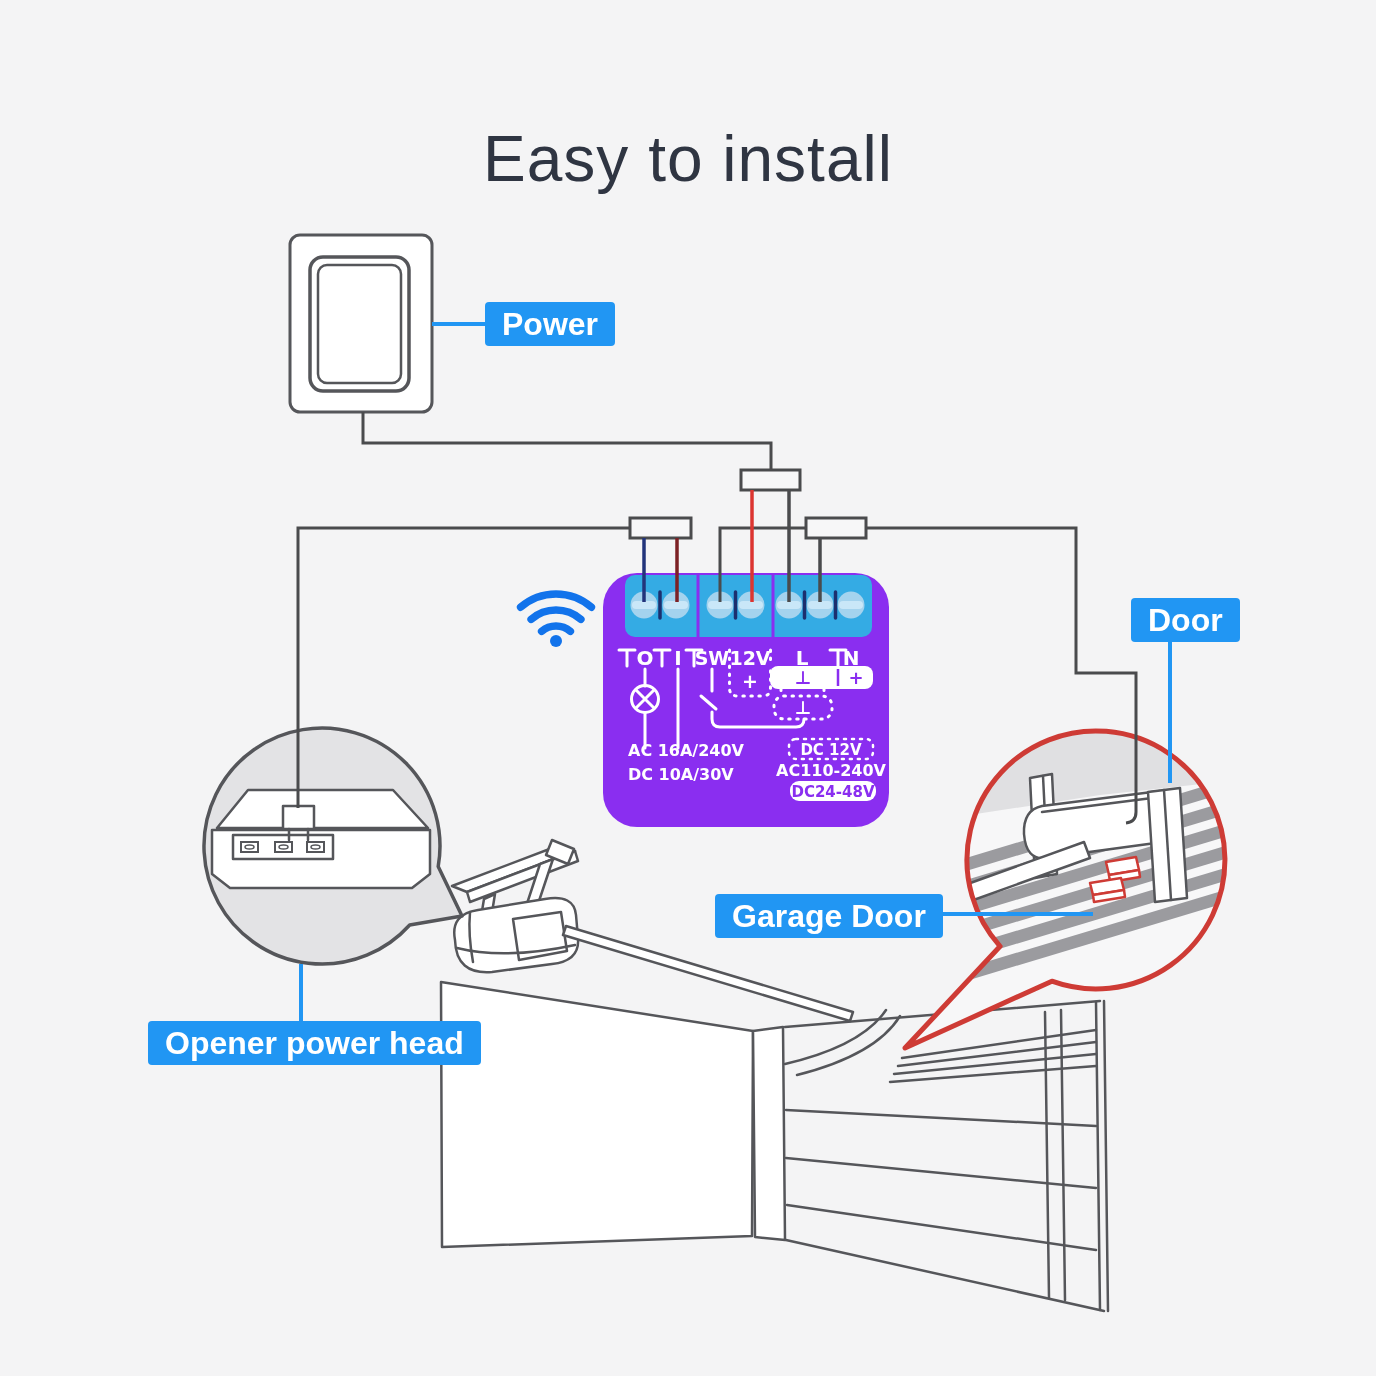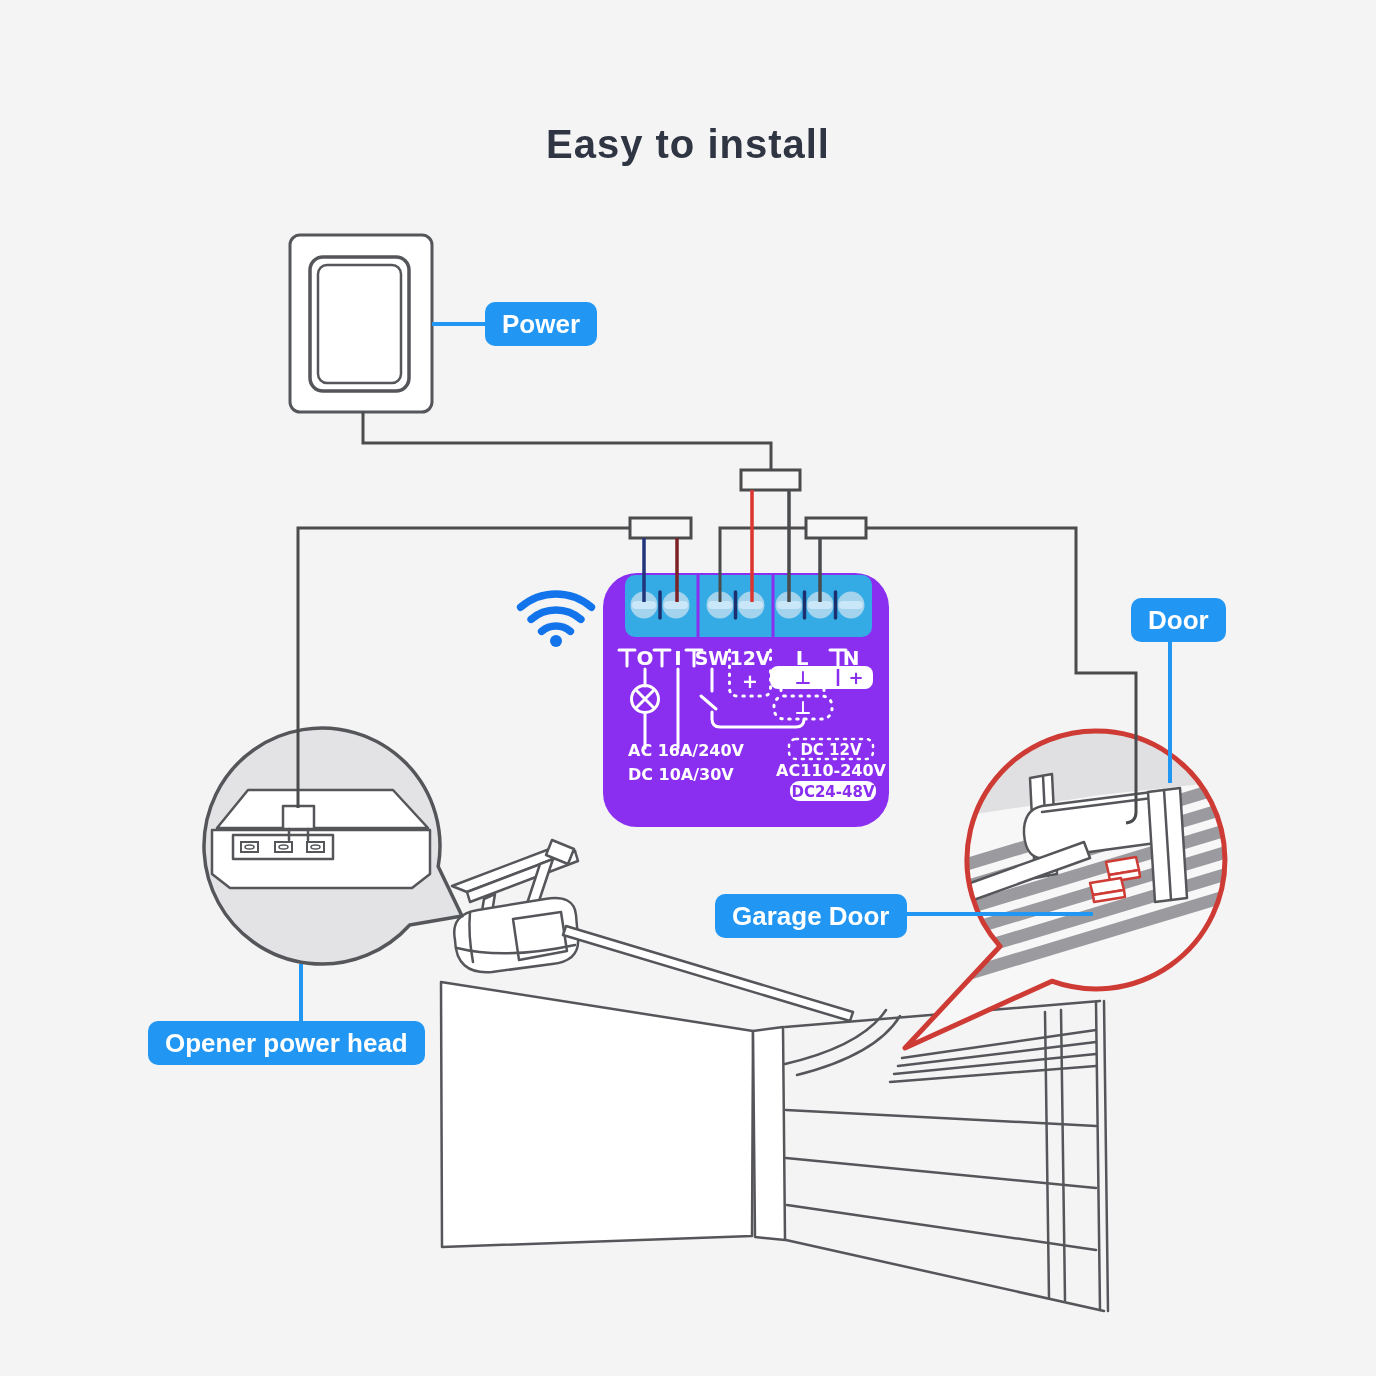--- a/index.html
+++ b/index.html
@@ -1,21 +1,21 @@
 <!DOCTYPE html>
 <html><head>
 <meta charset="utf-8">
 <style>
   html,body{margin:0;padding:0;background:#fff;}
   .stage{position:relative;width:1376px;height:1376px;background:#F4F4F5;overflow:hidden;
          font-family:"Liberation Sans",sans-serif;}
   .title{position:absolute;top:122px;left:0;width:100%;text-align:center;
-         font-size:40px;font-weight:700;color:#2F3542;letter-spacing:1px;}
-  .pill{position:absolute;background:#2196F3;color:#ffffff;font-weight:700;font-size:26px;
-        border-radius:10px;height:44px;display:flex;align-items:center;justify-content:center;
+         font-size:64px;font-weight:400;color:#2F3542;letter-spacing:1px;}
+  .pill{position:absolute;background:#2196F3;color:#ffffff;font-weight:700;font-size:32px;
+        border-radius:4px;height:44px;display:flex;align-items:center;justify-content:center;
         padding:0 17px;white-space:nowrap;box-sizing:border-box;}
   svg{position:absolute;left:0;top:0;}
   .ln{stroke:#55565A;stroke-width:2.5;fill:none;stroke-linejoin:round;stroke-linecap:round;}
   .lnf{stroke:#55565A;stroke-width:2.5;fill:#ffffff;stroke-linejoin:round;}
   .wire{stroke:#4A4B4D;stroke-width:3;fill:none;stroke-linejoin:miter;}
   .cbox{fill:#F7F7F8;stroke:#4A4B4D;stroke-width:3;}
   .wht{stroke:#ffffff;stroke-width:3;fill:none;stroke-linecap:round;stroke-linejoin:round;}
   .whtd{stroke:#ffffff;stroke-width:3;fill:none;stroke-linecap:round;stroke-dasharray:1.5 6.5;}
   .dtxt{font-family:"DejaVu Sans","Liberation Sans",sans-serif;font-weight:700;fill:#ffffff;}
   .ptxt{font-family:"DejaVu Sans","Liberation Sans",sans-serif;font-weight:700;fill:#8A2EF0;}

